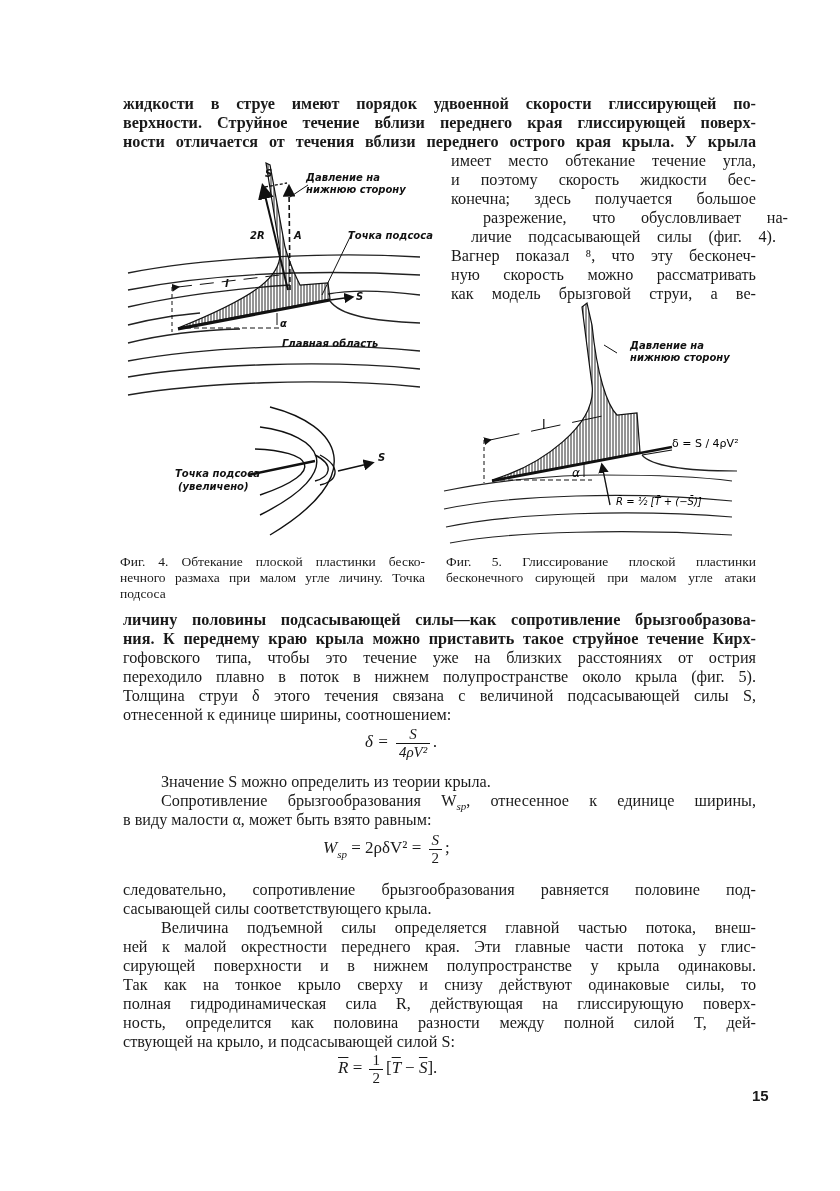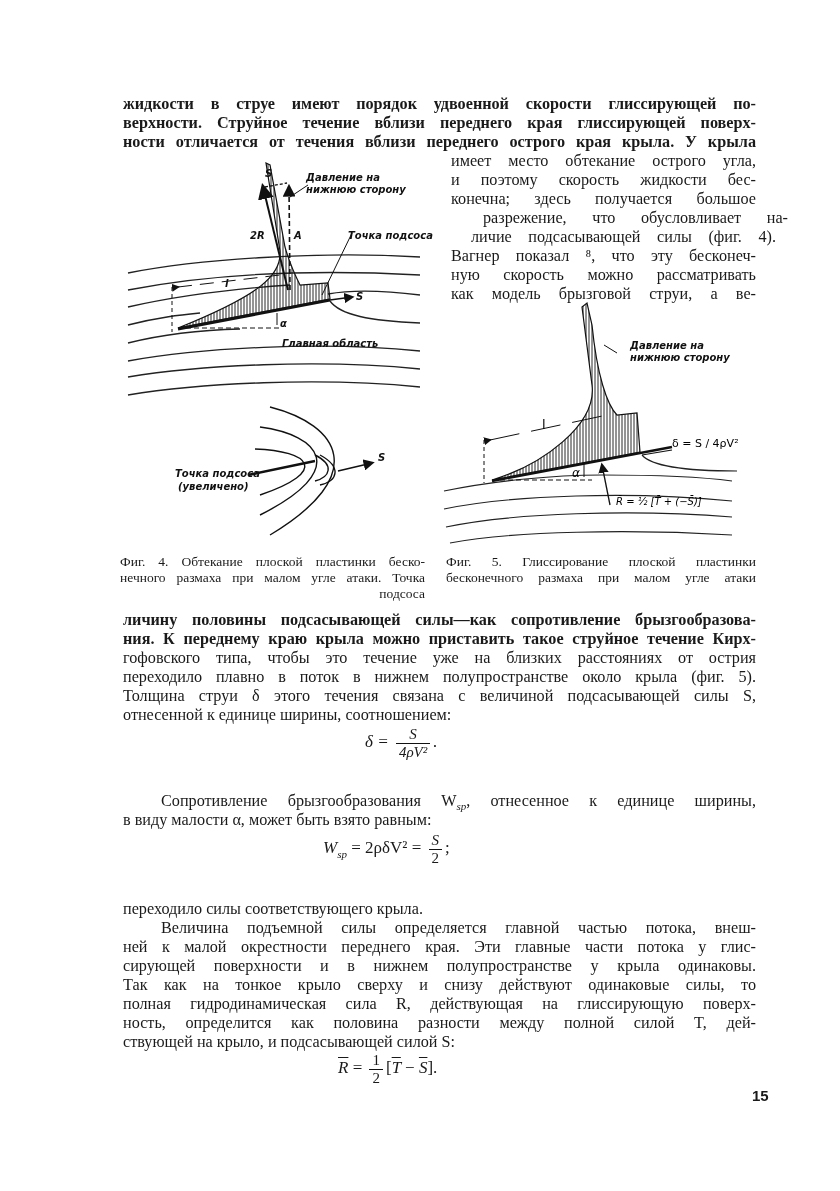--- a/index.html
+++ b/index.html
@@ -22,21 +22,21 @@
 </head>
 <body>
 
 <div class="page">
 
   <div class="line j bold" style="left:123px; top:94px; width:633px;">жидкости в струе имеют порядок удвоенной скорости глиссирующей по-</div>
   <div class="line j bold" style="left:123px; top:113px; width:633px;">верхности. Струйное течение вблизи переднего края глиссирующей поверх-</div>
   <div class="line j bold" style="left:123px; top:132px; width:633px;">ности отличается от течения вблизи переднего острого края крыла. У крыла</div>
 
   <div>
-    <div class="line j" style="left:451px; top:151px; width:305px;">имеет место обтекание острого угла,</div>
+    <div class="line j" style="left:451px; top:151px; width:305px;">имеет место обтекание течение угла,</div>
     <div class="line j" style="left:451px; top:170px; width:305px;">и поэтому скорость жидкости бес-</div>
     <div class="line j" style="left:451px; top:189px; width:305px;">конечна; здесь получается большое</div>
     <div class="line j" style="left:451px; top:208px; width:305px;margin-left:32px;">разрежение, что обусловливает на-</div>
     <div class="line j" style="left:451px; top:227px; width:305px;margin-left:20px;">личие подсасывающей силы (фиг. 4).</div>
     <div class="line j" style="left:451px; top:246px; width:305px;">Вагнер показал ⁸, что эту бесконеч-</div>
     <div class="line j" style="left:451px; top:265px; width:305px;">ную скорость можно рассматривать</div>
     <div class="line j" style="left:451px; top:284px; width:305px;">как модель брызговой струи, а ве-</div>
   </div>
 
   <svg style="position:absolute; left:120px; top:155px;" width="315" height="395" viewBox="0 0 315 395">
@@ -100,22 +100,22 @@
       <path d="M128 320 L195 306" stroke-width="2.4"></path>
       <line x1="218" y1="316" x2="252" y2="308" marker-end="url(#arr)"></line>
     </g>
     <text class="fig-label" x="55" y="322">Точка подсоса</text>
     <text class="fig-label" x="58" y="335">(увеличено)</text>
     <text class="fig-label" x="258" y="306">S</text>
   </svg>
 
   <div class="caption" style="left:120px; top:554px; width:305px; text-align:justify;">
     <div style="text-align:justify; text-align-last:justify;">Фиг. 4. Обтекание плоской пластинки беско-</div>
-    <div style="text-align:justify; text-align-last:justify;">нечного размаха при малом угле атаки. Точка</div>
-    <div style="text-align:right;">подсоса</div>
+    <div style="text-align:justify; text-align-last:justify;">нечного размаха при малом угле личину. Точка</div>
+    <div style="text-align:left;">подсоса</div>
   </div>
 
   <svg style="position:absolute; left:432px; top:295px;" width="340" height="255" viewBox="0 0 340 255">
     <g fill="none" stroke="#222" stroke-width="1.2">
       <path d="M12 196 C60 186 120 180 170 180 C230 180 270 182 300 186"></path>
       <path d="M12 214 C80 200 200 196 300 206"></path>
       <path d="M14 232 C80 218 200 214 300 222"></path>
       <path d="M18 248 C80 236 200 234 300 240"></path>
       <path d="M210 160 C220 172 260 176 305 176"></path>
     </g>
@@ -131,47 +131,49 @@
     <text class="fig-label" x="198" y="54">Давление на</text>
     <text class="fig-label" x="198" y="66">нижнюю сторону</text>
     <text x="110" y="134" font-size="13">l</text>
     <text x="140" y="182" font-size="12" font-style="italic">α</text>
     <text x="240" y="152" font-size="11">δ = S / 4ρV²</text>
     <text x="184" y="210" font-size="10" font-style="italic">R̄ = ½ [T̄ + (−S̄)]</text>
   </svg>
 
   <div class="caption" style="left:446px; top:554px; width:310px;">
     <div style="text-align:justify; text-align-last:justify;">Фиг. 5. Глиссирование плоской пластинки</div>
-    <div style="text-align:justify; text-align-last:justify;">бесконечного размаха при малом угле атаки</div>
+    <div style="text-align:justify; text-align-last:justify;">бесконечного сирующей при малом угле атаки</div>
   </div>
 
   <div class="line j bold" style="left:123px; top:610px; width:633px;">личину половины подсасывающей силы—как сопротивление брызгообразова-</div>
   <div class="line j bold" style="left:123px; top:629px; width:633px;">ния. К переднему краю крыла можно приставить такое струйное течение Кирх-</div>
   <div class="line j" style="left:123px; top:648px; width:633px;">гофовского типа, чтобы это течение уже на близких расстояниях от острия</div>
   <div class="line j" style="left:123px; top:667px; width:633px;">переходило плавно в поток в нижнем полупространстве около крыла (фиг. 5).</div>
   <div class="line j" style="left:123px; top:686px; width:633px;">Толщина струи δ этого течения связана с величиной подсасывающей силы S,</div>
   <div class="line" style="left:123px; top:705px;">отнесенной к единице ширины, соотношением:</div>
 
   <div class="formula" style="left:365px; top:726px;">
     <span>δ</span> =
     <span class="frac"><span class="num">S</span><span class="den">4ρV²</span></span><span>.</span>
   </div>
 
+  <div class="line" style="left:161px; top:772px;">Значение S можно определить из теории крыла.</div>
   <div class="line" style="left:123px; top:810px;">в виду малости α, может быть взято равным:</div>
   <div class="line j" style="left:161px; top:791px; width:595px;">
     <span>Сопротивление брызгообразования W</span><sub style="font-style:italic; font-size:11px;">sp</sub><span>, отнесенное к единице ширины,</span>
   </div>
 
   <div class="formula" style="left:323px; top:832px;">
     <span>W</span><sub style="font-size:11px;">sp</sub>
     <span style="font-style:normal;">= 2ρδV² =</span>
     <span class="frac"><span class="num">S</span><span class="den" style="font-style:normal;">2</span></span><span style="font-style:normal;">;</span>
   </div>
 
-  <div class="line" style="left:123px; top:899px;">переходило силы соответствующего крыла.</div>
+  <div class="line j" style="left:123px; top:880px; width:633px;">следовательно, сопротивление брызгообразования равняется половине под-</div>
+  <div class="line" style="left:123px; top:899px;">сасывающей силы соответствующего крыла.</div>
 
   <div class="line j" style="left:161px; top:918px; width:595px;">Величина подъемной силы определяется главной частью потока, внеш-</div>
   <div class="line j" style="left:123px; top:937px; width:633px;">ней к малой окрестности переднего края. Эти главные части потока у глис-</div>
   <div class="line j" style="left:123px; top:956px; width:633px;">сирующей поверхности и в нижнем полупространстве у крыла одинаковы.</div>
   <div class="line j" style="left:123px; top:994px; width:633px;">полная гидродинамическая сила R, действующая на глиссирующую поверх-</div>
   <div class="line j" style="left:123px; top:975px; width:633px;">Так как на тонкое крыло сверху и снизу действуют одинаковые силы, то</div>
   <div class="line j" style="left:123px; top:1013px; width:633px;">ность, определится как половина разности между полной силой T, дей-</div>
   <div class="line" style="left:123px; top:1032px;">ствующей на крыло, и подсасывающей силой S:</div>
 
   <div class="formula" style="left:338px; top:1052px;">

